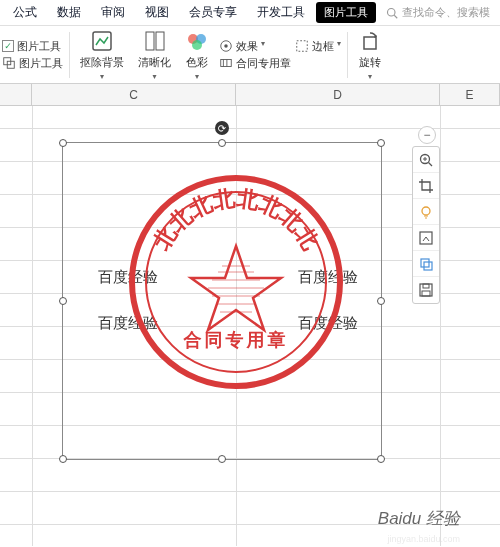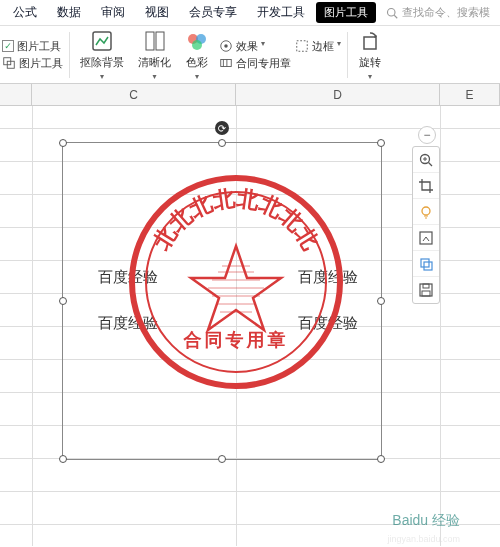--- a/index.html
+++ b/index.html
@@ -55,21 +55,21 @@
     
     
     .stamp { position: absolute; left: 122px; top: 62px; width: 228px; height: 228px; }
     
     
     .float-tb { position: absolute; right: 60px; top: 40px; width: 28px; background: #fff; border: 1px solid #ccc; border-radius: 3px; display: flex; flex-direction: column; }
     .float-btn { width: 26px; height: 26px; display: flex; align-items: center; justify-content: center; cursor: pointer; border-bottom: 1px solid #eee; color: #444; font-size: 14px; }
     .float-btn:last-child { border-bottom: none; }
     .collapse-btn { position: absolute; right: 64px; top: 20px; width: 18px; height: 18px; border: 1px solid #ccc; border-radius: 50%; background: #fff; display: flex; align-items: center; justify-content: center; font-size: 12px; color: #666; cursor: pointer; }
     
-    .watermark { position: absolute; right: 40px; bottom: 16px; font-size: 14px; color: #0f766e; opacity: 0.6; }
+    .watermark { position: absolute; right: 40px; bottom: 16px; font-size: 17px; color: #000000; font-style: italic; opacity: 0.6; }
     .wm-url { position: absolute; right: 40px; bottom: 2px; font-size: 9px; color: #ddd; opacity: 0.6; }
   </style>
 </head>
 <body>
 
 <div class="tabs">
   <div class="tab">公式</div>
   <div class="tab">数据</div>
   <div class="tab">审阅</div>
   <div class="tab">视图</div>

